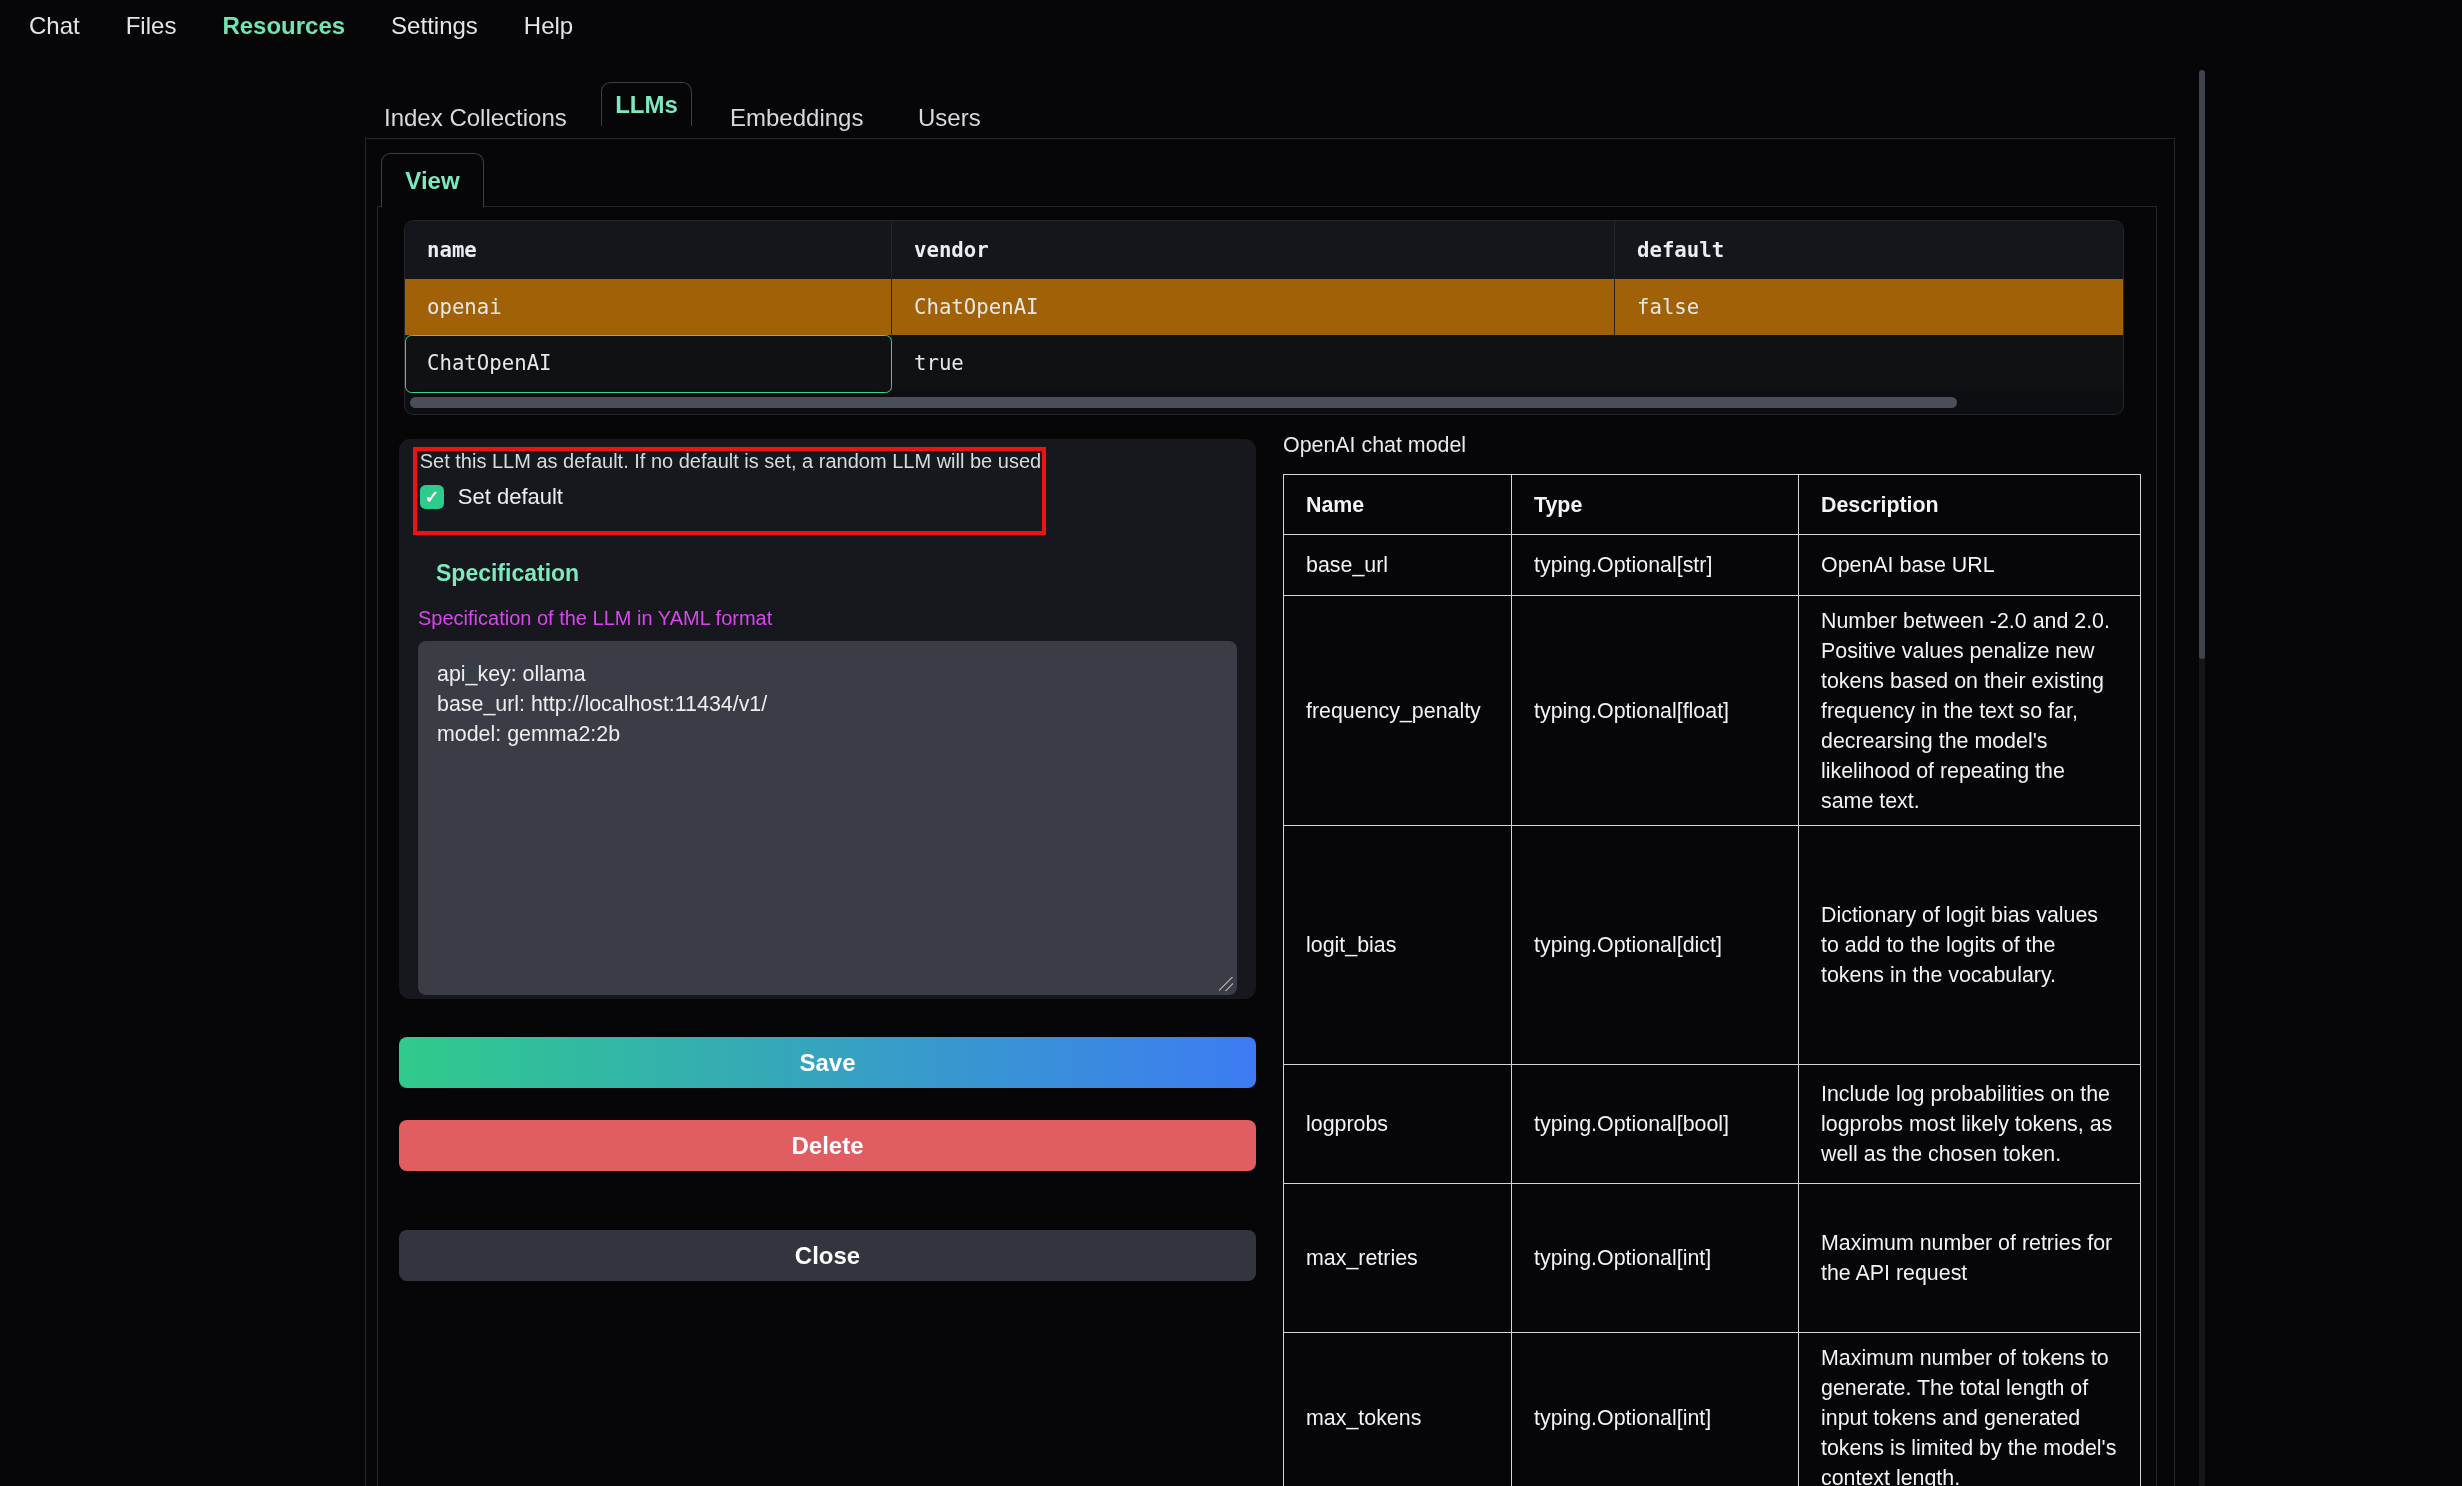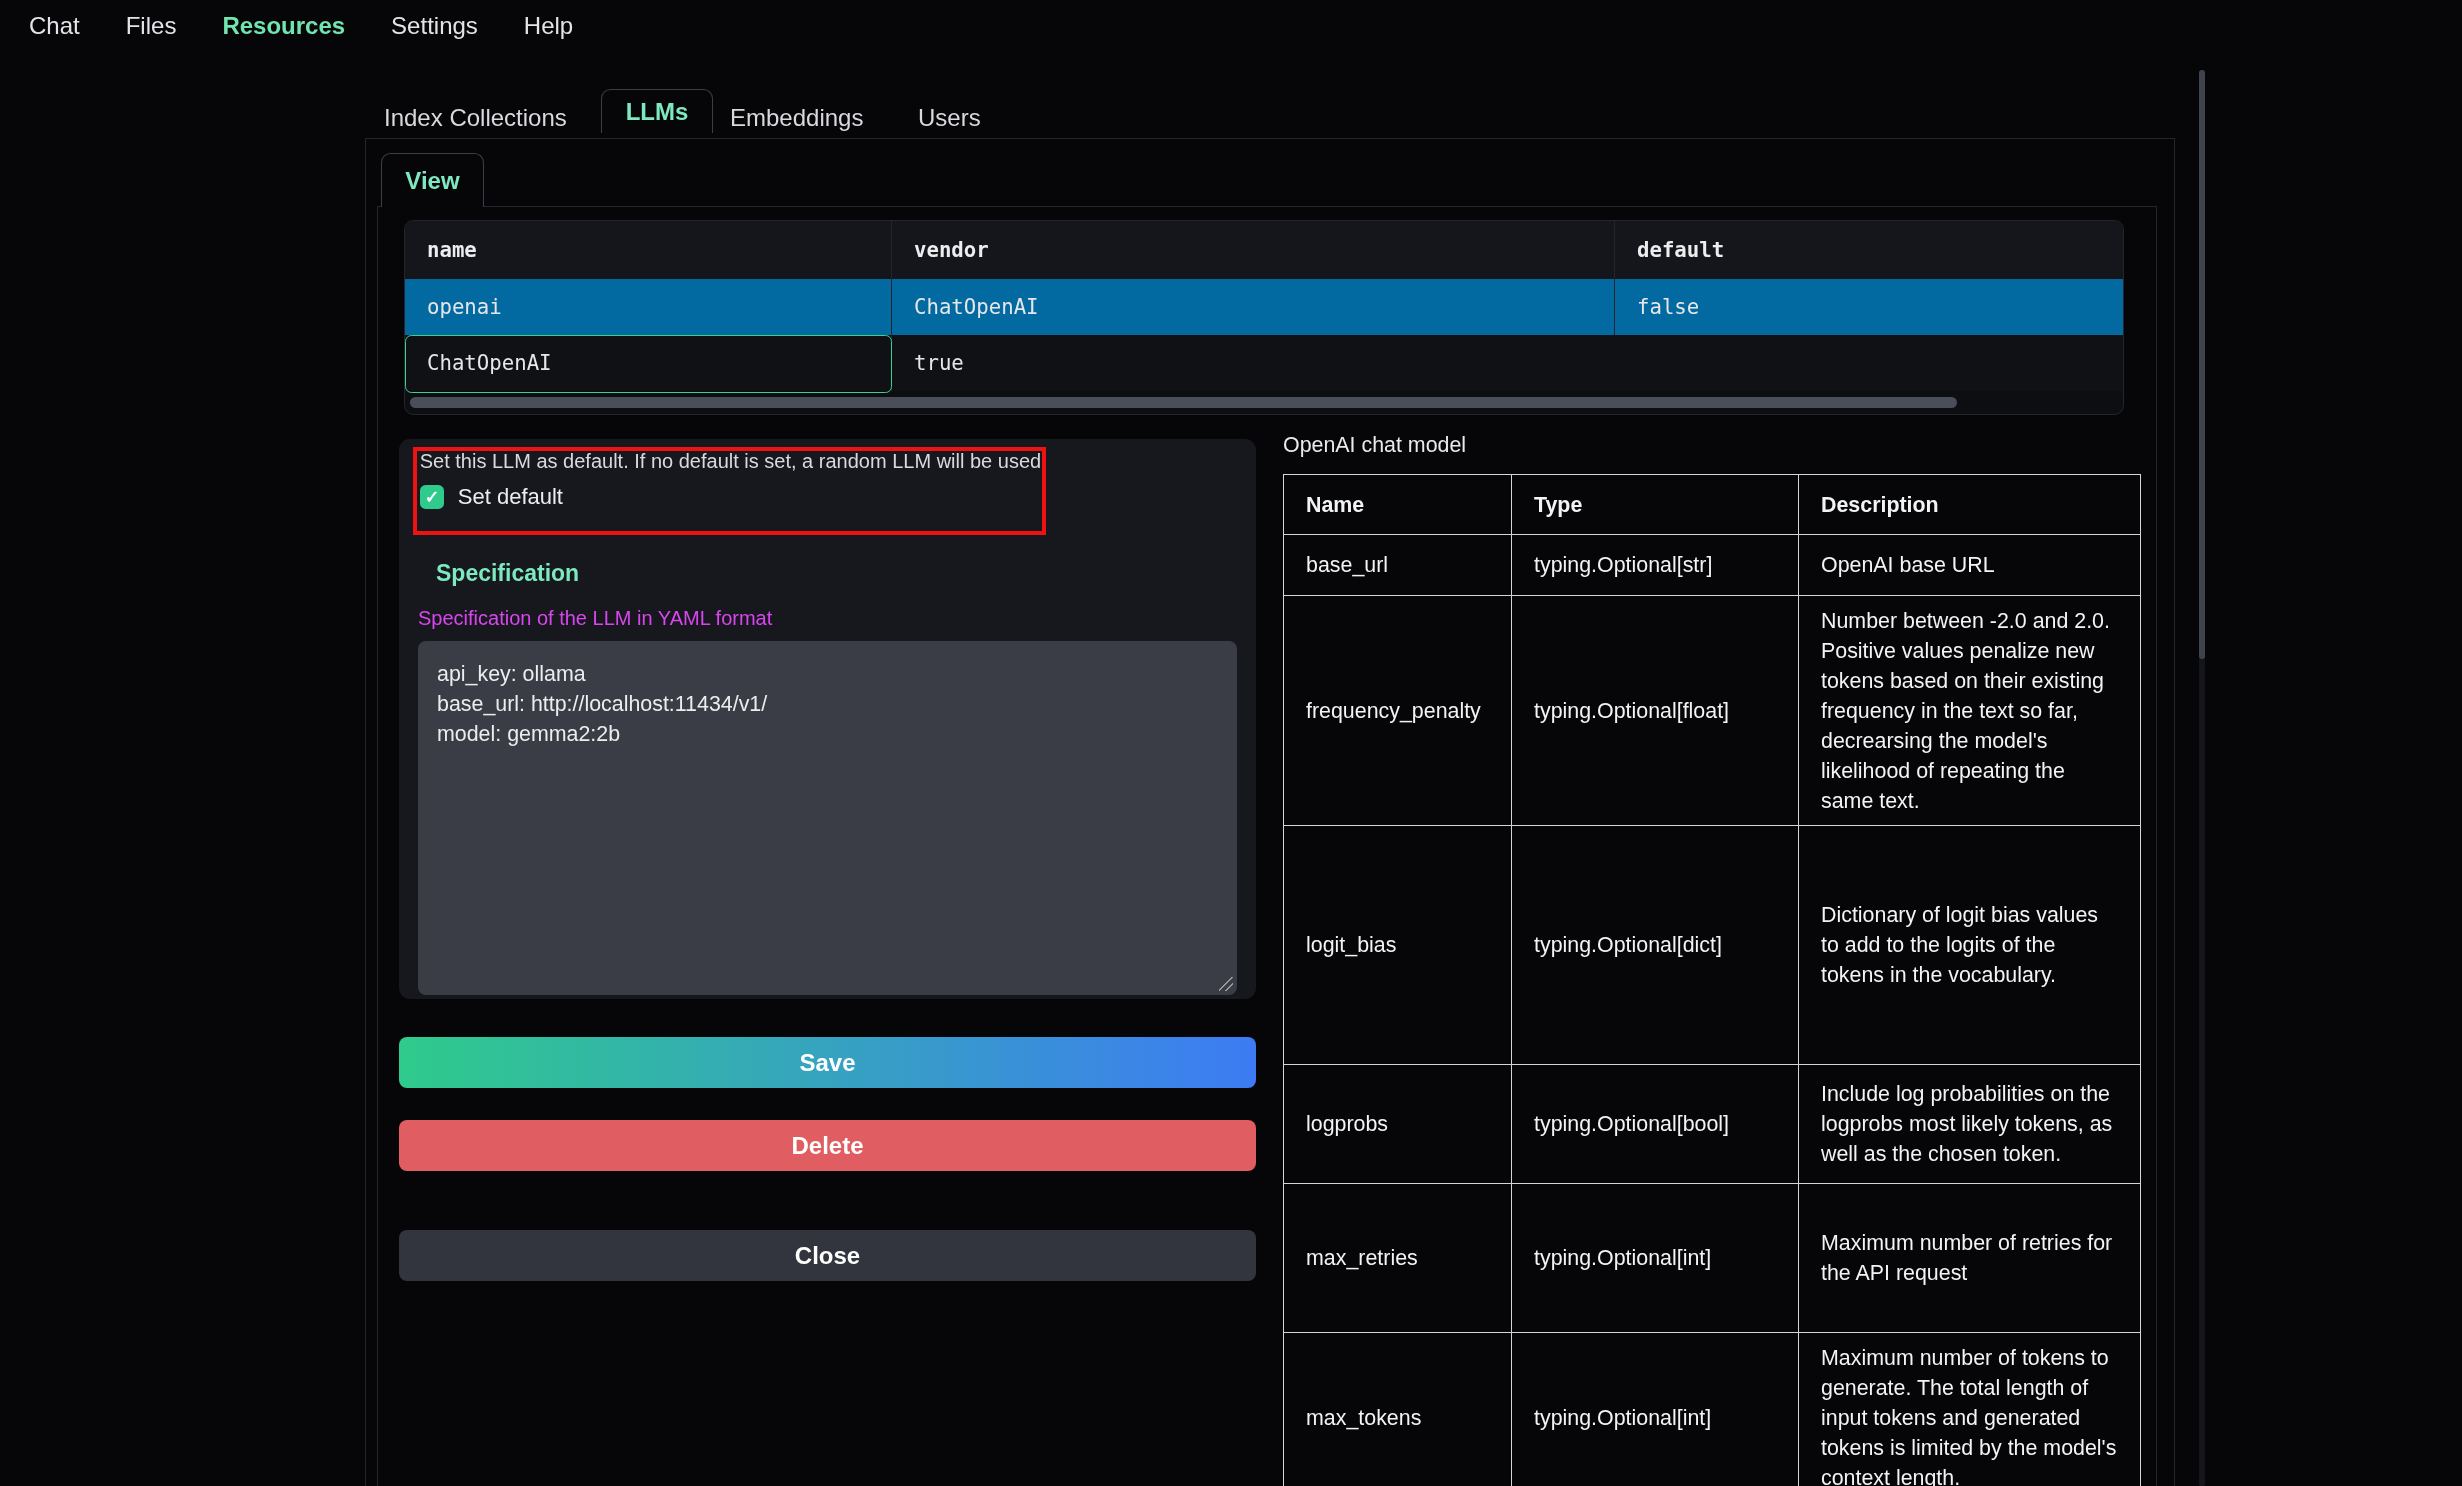--- a/index.html
+++ b/index.html
@@ -24,21 +24,21 @@
                  border:0.8px solid #24262c; border-bottom:none; background:#060609; z-index:2; }
 
   
   .llm-table { position:absolute; left:404px; top:220px; width:1720px; height:195px;
                border:0.8px solid #24262c; border-radius:9.5px; overflow:hidden; background:#0d0e11; z-index:4;
                font-family:"DejaVu Sans Mono", monospace; font-size:20.7px; }
   .llm-row { display:grid; grid-template-columns:486px 723px 512px; }
   .llm-row > div { display:flex; align-items:center; padding-left:22px; border-left:0.8px solid #23252a; overflow:hidden; }
   .llm-row > div:first-child { border-left:none; }
   .llm-head { height:58px; background:#15161b; font-weight:bold; color:#eceDef; }
-  .llm-r1 { height:56px; background:#0369a1; }
+  .llm-r1 { height:56px; background:#a16207; }
   .llm-r2 { height:56px; background:#101114; }
   .sel-outline { position:absolute; left:0px; top:114px; width:487px; height:58px;
                  border:1.6px solid #3dd08d; border-radius:6.4px; pointer-events:none; z-index:5; }
   .hscroll { position:absolute; left:4.8px; top:176px; width:1547px; height:11px;
              background:#4a4e59; border-radius:5.6px; z-index:5; }
 
   
   .card { position:absolute; left:399px; top:439px; width:857px; height:560px;
           background:#17181d; border-radius:11px; z-index:4; }
   .red-box { position:absolute; left:14.3px; top:8px; width:633px; height:88px;
@@ -97,21 +97,21 @@
   <div class="topnav">
     <span class="nav-item">Chat</span>
     <span class="nav-item">Files</span>
     <span class="nav-item active">Resources</span>
     <span class="nav-item">Settings</span>
     <span class="nav-item">Help</span>
   </div>
 
   <div class="outer-panel"></div>
   <span class="tab-label" style="left:384px; top:104px;">Index Collections</span>
-  <div class="tab-box" style="left:601px; top:89px; width:112px; height:44px;">LLMs</div>
+  <div class="tab-box" style="left:601px; top:82px; width:91px; height:44px;">LLMs</div>
   <span class="tab-label" style="left:730px; top:104px;">Embeddings</span>
   <span class="tab-label" style="left:918px; top:104px;">Users</span>
 
   <div class="inner-panel"></div>
   <div class="tab-box" style="left:381px; top:153px; width:103px; height:54px;">View</div>
   <span class="tab-label" style="left:508px; top:168px;">Add</span>
 
   <div class="llm-table">
     <div class="llm-row llm-head">
       <div>name</div>

